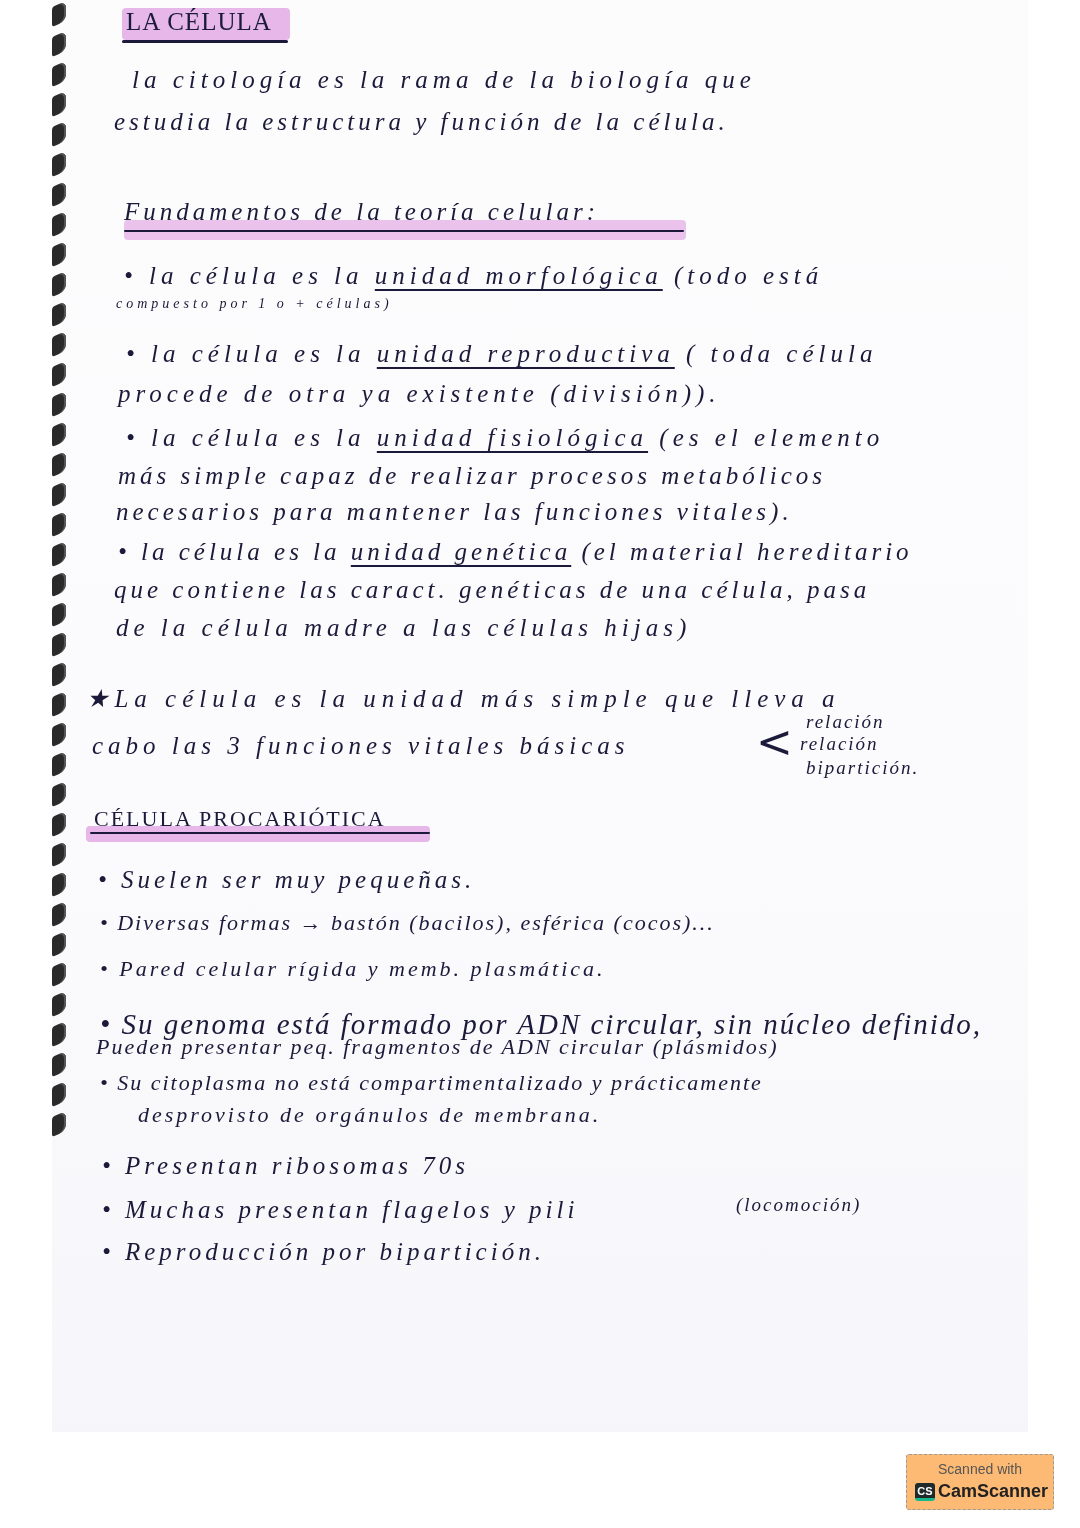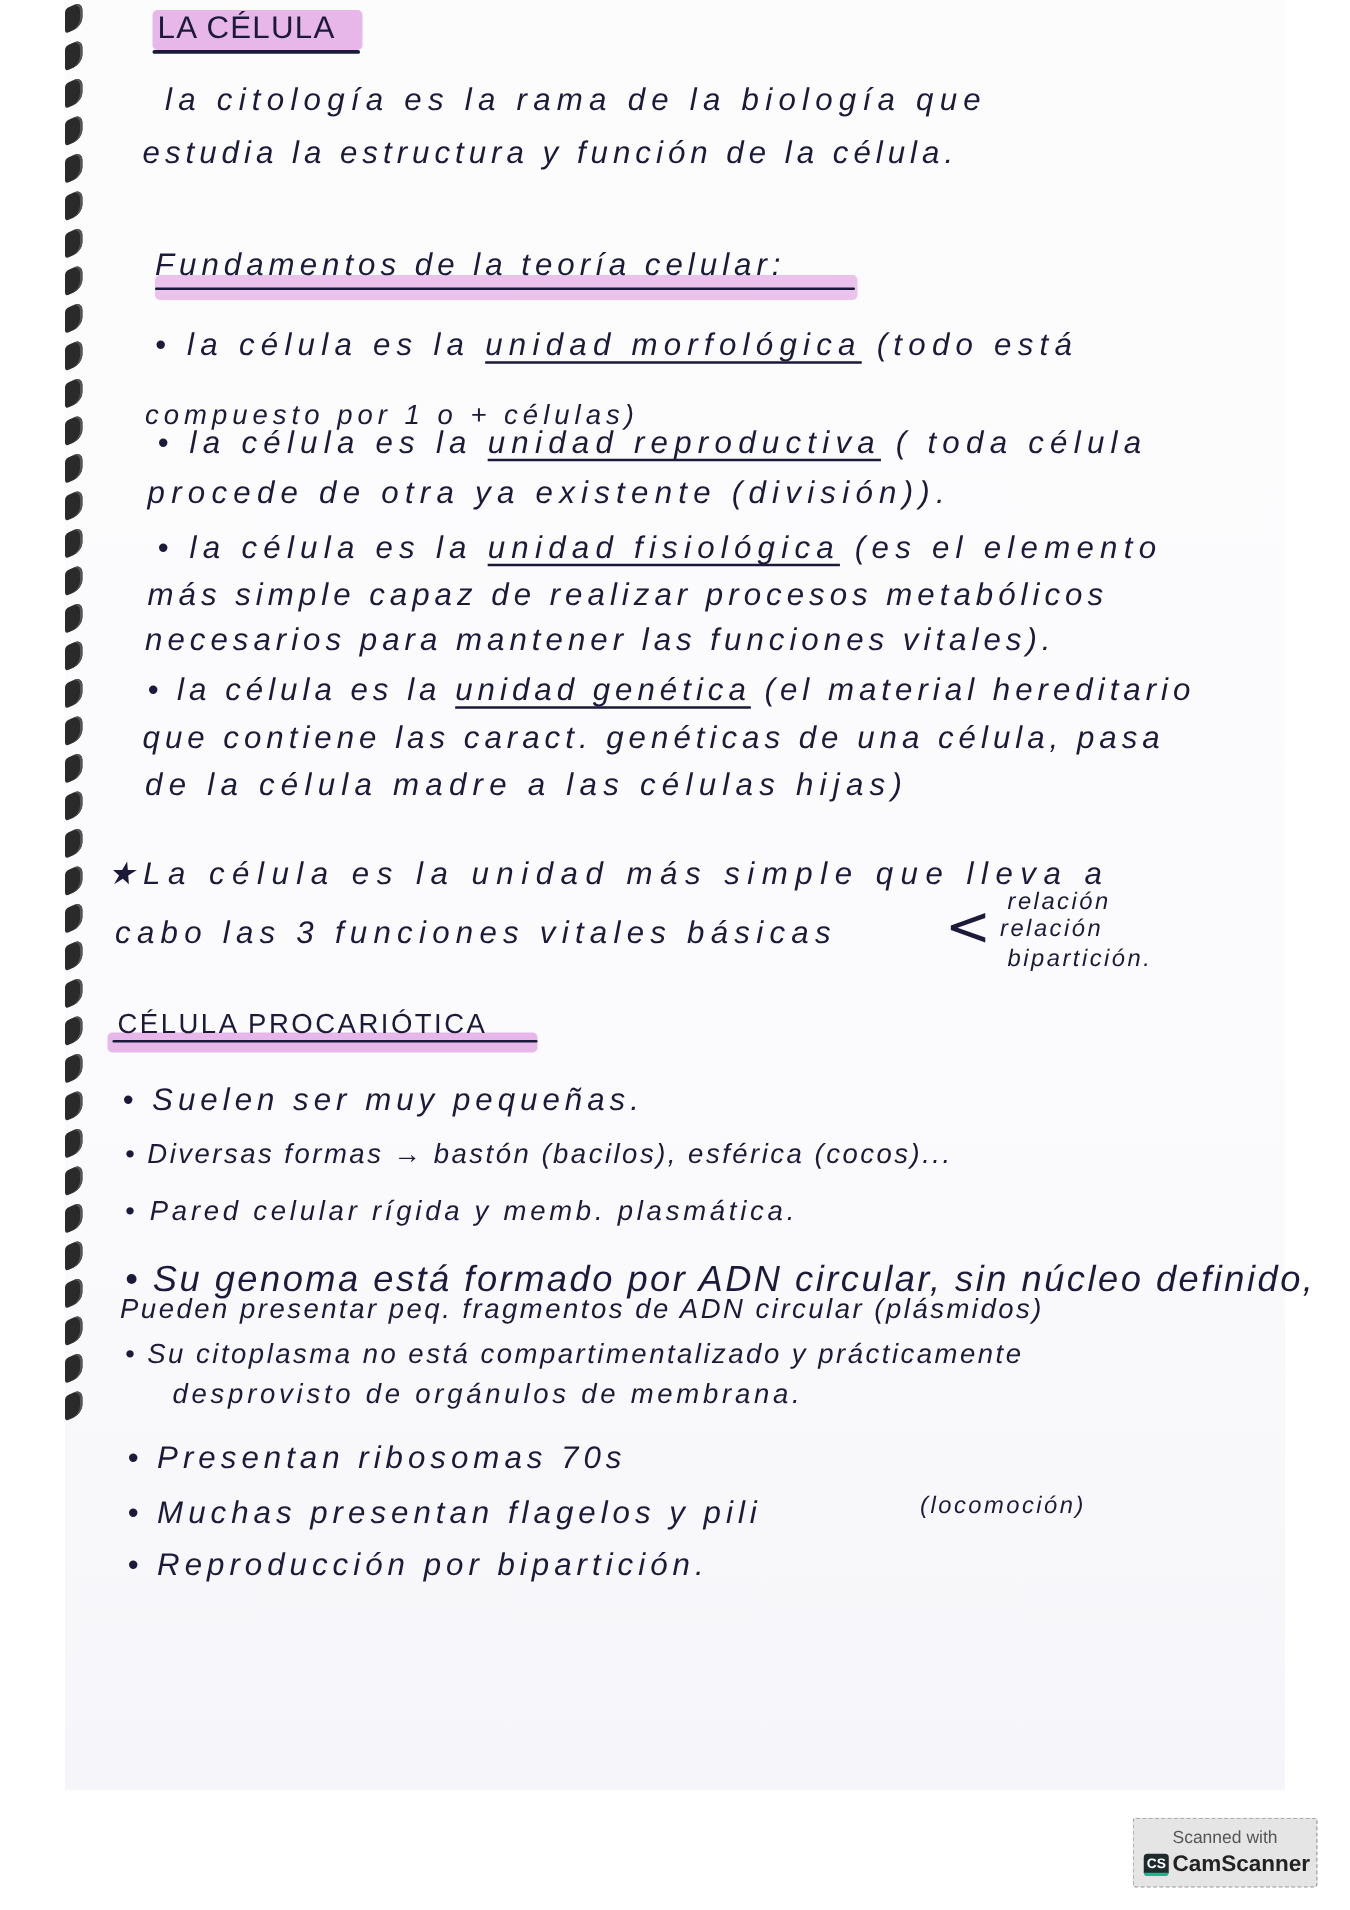--- a/index.html
+++ b/index.html
@@ -3,28 +3,28 @@
 <meta charset="utf-8">
 <style>
   html, body { margin:0; padding:0; }
   body { width:1080px; height:1528px; background:#ffffff; position:relative; overflow:hidden;
          font-family:"DejaVu Sans", sans-serif; }
   .page { position:absolute; left:52px; top:0; width:976px; height:1432px;
           background:linear-gradient(180deg,#fdfcfd 0%,#fbfafc 60%,#f6f5f9 100%); }
   .spiral { position:absolute; left:52px; top:0; width:14px; height:1200px; }
   .coil { position:absolute; left:0; width:14px; height:20px; background:#2a2a2a;
           border-radius:3px 7px 7px 3px; transform:skewY(-25deg); box-shadow:inset -2px 0 0 #555; }
-  .hand { position:absolute; color:#1b1a3a; font-family:Liberation Sans, sans-serif;
+  .hand { position:absolute; color:#1b1a3a; font-family:Liberation Serif, serif;
           font-size:25px; letter-spacing:2px; white-space:nowrap; font-style:italic; }
   .title-hl { position:absolute; background:#e6b7e8; border-radius:4px; }
   .underline-dark { position:absolute; height:3px; background:#1b1a3a; border-radius:2px; }
   .ul { text-decoration:underline; text-decoration-thickness:2px; text-underline-offset:5px; }
   .small { font-size:19px; }
   .watermark { position:absolute; left:906px; top:1454px; width:146px; height:54px;
-               border:1.5px dashed #9a9a9a; border-radius:3px; background:#e5e5e5; }
+               border:1.5px dashed #9a9a9a; border-radius:3px; background:#fdba74; }
   .wm-top { position:absolute; top:6px; left:0; width:100%; text-align:center;
             font-family:"Liberation Sans", sans-serif; font-size:14px; color:#555; }
   .wm-logo { position:absolute; top:28px; left:8px; width:20px; height:18px; background:#1f2a2a;
              border-radius:3px; color:#fff; font-family:"Liberation Sans", sans-serif; font-size:11px;
              font-weight:bold; line-height:16px; text-align:center; border-bottom:3px solid #18b98a; box-sizing:border-box; }
   .wm-brand { position:absolute; top:26px; left:31px; font-family:"Liberation Sans", sans-serif;
               font-size:18px; color:#222; font-weight:bold; }
   .brace { position:absolute; color:#1b1a3a; font-size:44px; font-style:normal; }
 </style>
 </head>
@@ -81,21 +81,21 @@
 <div class="hand" style="left:114px;top:108px;letter-spacing:4px;">estudia la estructura y función de la célula.</div>
 
 <div class="title-hl" style="left:124px;top:220px;width:562px;height:20px;opacity:.85;"></div>
 <div class="underline-dark" style="left:124px;top:230px;width:560px;height:2px;"></div>
 <div class="hand" style="left:124px;top:198px;letter-spacing:4px;">Fundamentos de la teoría celular:</div>
 
 <div class="hand" style="left:124px;top:262px;letter-spacing:5px;">
   <span>• la célula es la</span>
   <span class="ul">unidad morfológica</span><span> (todo está</span>
 </div>
-<div class="hand" style="left:116px;top:296px;letter-spacing:4px;font-size:22px;margin-top:23px;">compuesto por 1 o + células)</div>
+<div class="hand" style="left:116px;top:296px;letter-spacing:4px;font-size:14px;">compuesto por 1 o + células)</div>
 
 <div class="hand" style="left:126px;top:340px;letter-spacing:5px;">
   <span>• la célula es la</span>
   <span class="ul">unidad reproductiva</span><span> ( toda célula</span>
 </div>
 <div class="hand" style="left:118px;top:380px;letter-spacing:5px;">procede de otra ya existente (división)).</div>
 
 <div class="hand" style="left:126px;top:424px;letter-spacing:5px;">
   <span>• la célula es la</span>
   <span class="ul">unidad fisiológica</span><span> (es el elemento</span>

